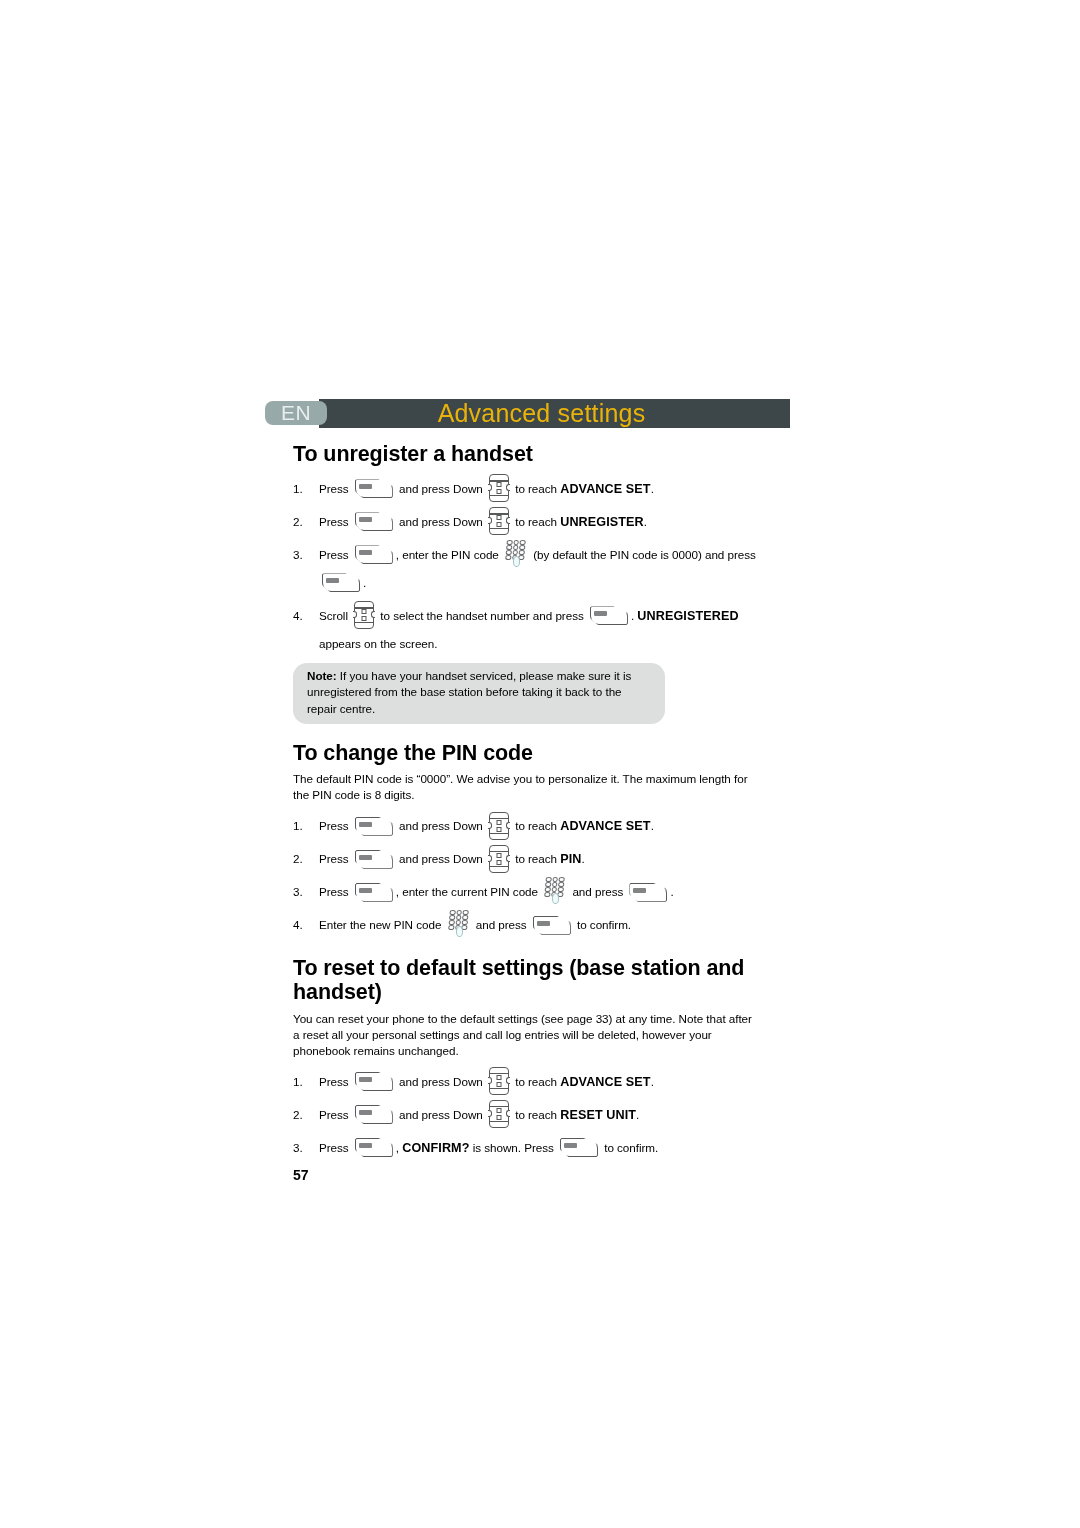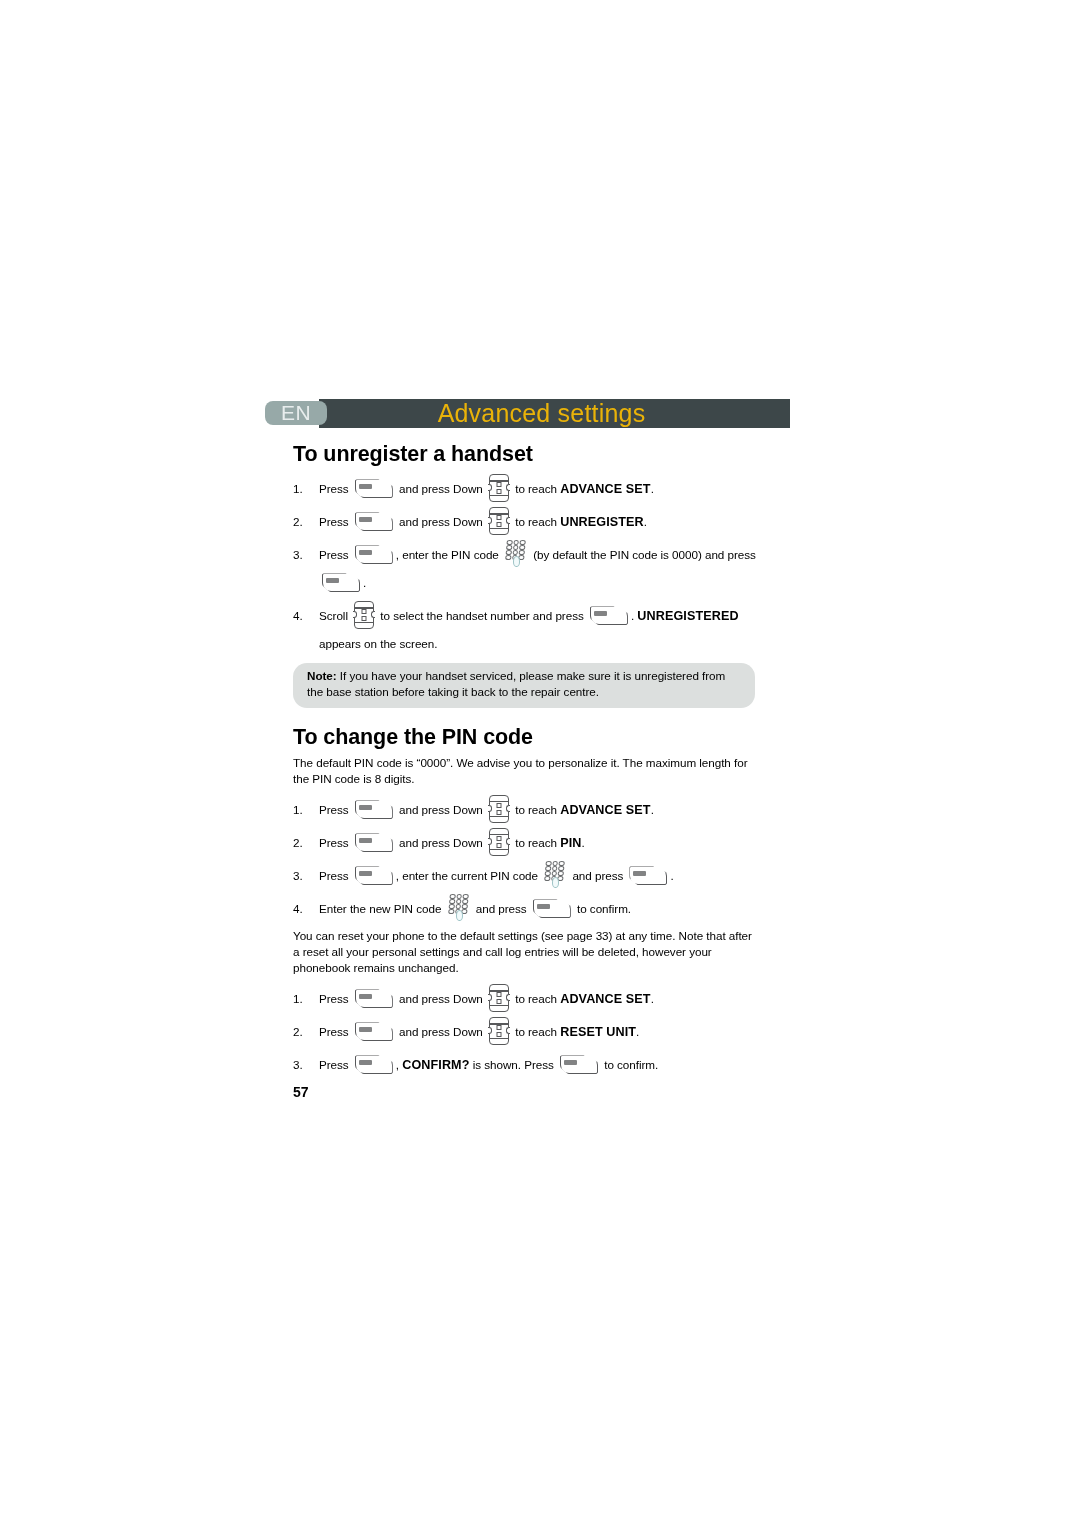--- a/index.html
+++ b/index.html
@@ -100,21 +100,21 @@
     flex: 1;
   }
   .step .body .ln { display: block; }
   b.kw { font-weight: bold; font-size: 12.6px; letter-spacing: 0.1px; }
 
   
   .note {
     background: #dcdfde;
     border-radius: 14px;
     margin: 4px 0 0 28px;
-    width: 462px;
+    width: 372px;
     padding: 5px 14px 7px 14px;
     box-sizing: border-box;
     font-size: 11.7px;
     line-height: 1.4;
     letter-spacing: -0.05px;
   }
   .note b { font-weight: bold; }
 
   
   .page-number {
@@ -338,20 +338,21 @@
                   <span class="key"></span>
                   <span class="key"></span>
                   <span class="key"></span>
                   <span class="key"></span>
                   <span class="key"></span>
                   <span class="key"></span>
                 </span><span class="thumb"></span></span> and press <span class="icn icn-menu"><span class="shape"></span><span class="lbl"></span></span> to confirm.</span>
           </span>
         </div>
       </div>
+      <h2 class="section-title tight">To reset to default settings (base station and handset)</h2>
       <p class="intro">You can reset your phone to the default settings (see page 33) at any time. Note that after a reset all your personal settings and call log entries will be deleted, however your phonebook remains unchanged.</p>
       <div class="steps">
         <div class="step">
           <span class="num">1.</span>
           <span class="body">
             <span class="ln">Press <span class="icn icn-menu"><span class="shape"></span><span class="lbl"></span></span> and press Down <span class="icn icn-nav"><span class="shape"></span><span class="notch-l"></span><span class="notch-r"></span><span class="bar t"></span><span class="bar b"></span><span class="sq up"></span><span class="sq dn"></span></span> to reach <b class="kw">ADVANCE SET</b>.</span>
           </span>
         </div>
         <div class="step">
           <span class="num">2.</span>

